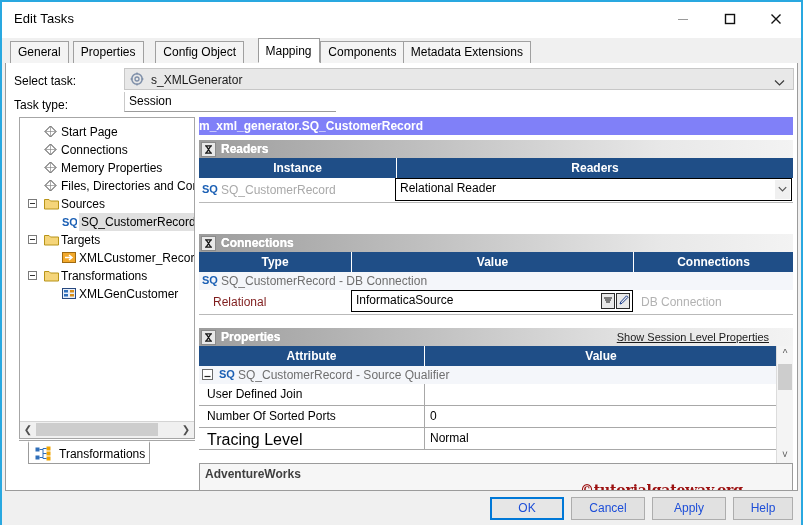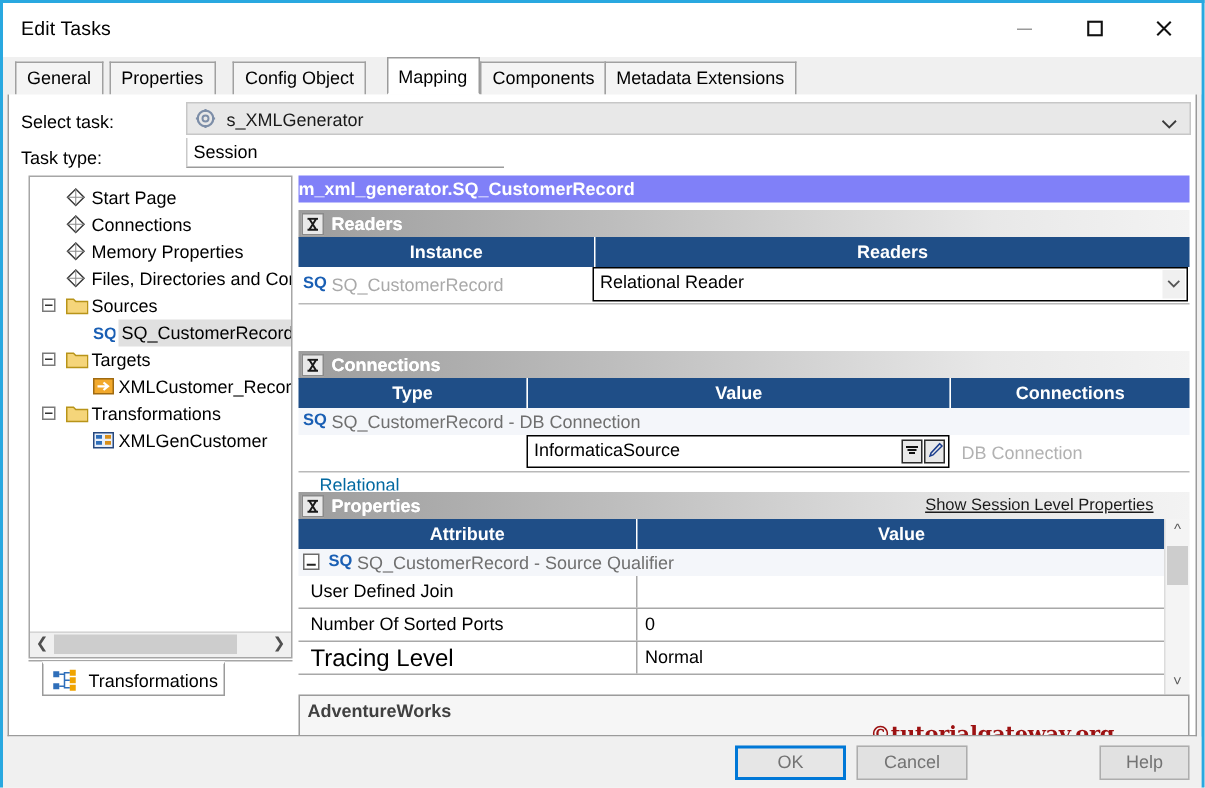--- a/index.html
+++ b/index.html
@@ -197,21 +197,21 @@
   .vscroll .vthumb{
     position:absolute;left:1px;width:14px;background:#cdcdcd;cursor:default;
   }
 
   
   #footer{
     position:absolute;left:0;bottom:0;right:0;height:34px;background:#f0f0f0;
   }
   .fbtn{
     position:absolute;top:6px;height:23px;line-height:21px;text-align:center;
-    background:#e1e1e1;border:1px solid #adadad;font-size:12px;color:#737373;
+    background:#e1e1e1;border:1px solid #adadad;font-size:12px;color:#1d4ed8;
     box-sizing:border-box;cursor:default;
   }
   .fbtn.primary{border:2px solid #0078d7;background:#e6e6e6;line-height:19px;}
 </style>
 </head>
 <body>
 
 <div id="win">
 
   <div id="titlebar">
@@ -401,21 +401,21 @@
         <div class="sec-title">Connections</div>
       </div>
       <div class="colhead" style="left:0;width:152px;top:135px;">Type</div>
       <div class="colhead" style="left:152px;width:282px;top:135px;">Value</div>
       <div class="colhead" style="left:434px;right:0;top:135px;">Connections</div>
       <div class="grid-row" style="top:155px;height:18px;background:#f4f6fa;">
         <span class="sqicon" style="position:absolute;left:3px;top:2px;">SQ</span>
         <span style="position:absolute;left:22px;top:2px;font-size:12px;color:#6f6f6f;">SQ_CustomerRecord - DB Connection</span>
       </div>
       <div class="grid-row" style="top:173px;height:24px;background:#fff;border-bottom:1px solid #b9b9b9;">
-        <span style="position:absolute;left:14px;top:5px;font-size:12px;color:#0369a1;margin-top:21px;">Relational</span>
+        <span style="position:absolute;left:14px;top:5px;font-size:12px;color:#7f1d1d;">Relational</span>
         <div class="cmb" style="left:152px;width:282px;top:0;height:22px;">
           <span class="cv">InformaticaSource</span>
           <span style="position:absolute;right:17px;top:2px;width:14px;height:16px;background:#e9e9e9;border:1px solid #2b2b2b;box-sizing:border-box;">
             <svg width="10" height="9" viewBox="0 0 10 9" style="margin:2px 0 0 1px">
                 <path d="M1 2 H9 M2 4 H8 M3 6 H7" stroke="#111" stroke-width="1.2"></path>
               </svg>
           </span>
           <span style="position:absolute;right:2px;top:2px;width:14px;height:16px;background:#e9e9e9;border:1px solid #2b2b2b;box-sizing:border-box;">
             <svg width="10" height="11" viewBox="0 0 10 11" style="margin:1px 0 0 2px">
                 <path d="M7.5 0.8 L9 2.3 L3 8.3 L1 9 L1.7 7 Z" fill="none" stroke="#1a3c8c" stroke-width="1"></path>
@@ -475,16 +475,17 @@
         <span class="adv">AdventureWorks</span>
         <span id="watermark">©tutorialgateway.org</span>
       </div>
 
     </div>
   </div>
 
   <div id="footer">
       <div class="fbtn primary" style="right: 237px; width: 74px;">OK</div>
       <div class="fbtn" style="right: 156px; width: 74px;">Cancel</div>
+      <div class="fbtn" style="right: 75px; width: 74px;">Apply</div>
       <div class="fbtn" style="right: 8px; width: 60px;">Help</div>
     </div>
 
 </div>
 
 </body></html>

